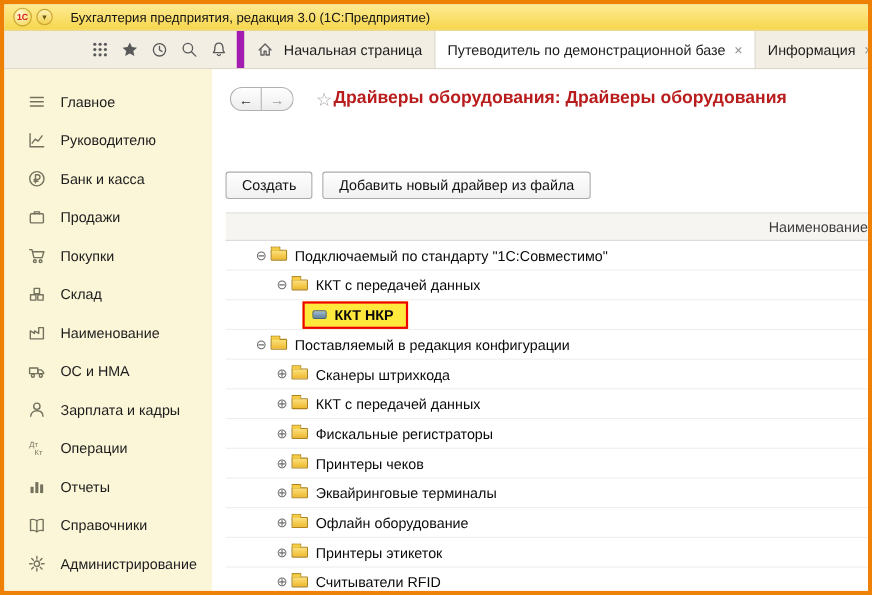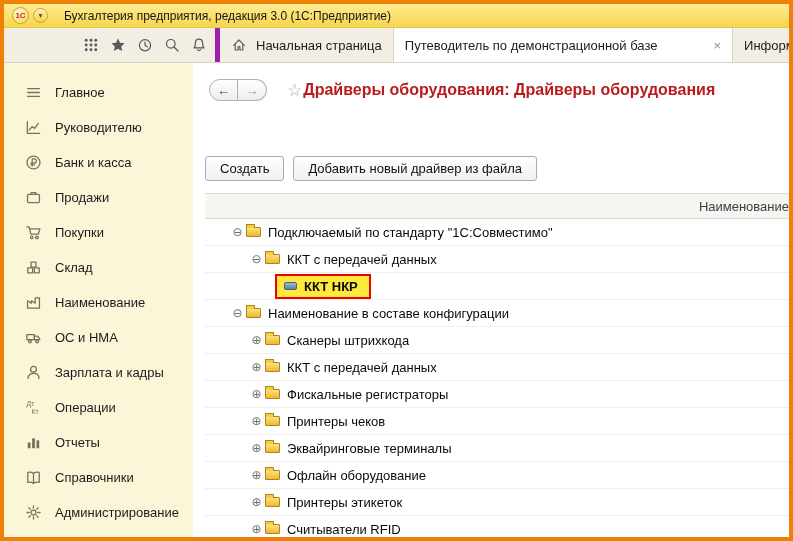--- a/index.html
+++ b/index.html
@@ -13,22 +13,22 @@
   .titlebar{height:24px;flex:none;background:linear-gradient(var(--titlebar-top),var(--titlebar-bottom));display:flex;align-items:center;padding:0 8px;border-bottom:1px solid #e3c64e;}
   .logo-btn{width:17px;height:17px;border-radius:50%;background:radial-gradient(circle at 35% 30%,#fff8cf,#f6d64f);border:1px solid #c9a42d;color:#d61f26;font-size:8px;font-weight:bold;display:flex;align-items:center;justify-content:center;}
   .menu-btn{width:15px;height:15px;margin-left:4px;border-radius:50%;background:linear-gradient(#fdf3b9,#f3d04c);border:1px solid #c9a42d;color:#6b5a14;font-size:8px;display:flex;align-items:center;justify-content:center;line-height:1;}
   .title-text{margin-left:16px;font-size:12px;color:#141414;white-space:nowrap;}
   .toolbar{height:35px;flex:none;background:var(--toolbar-bg);border-bottom:1px solid #d8d3c5;display:flex;align-items:stretch;overflow:hidden;}
   .tool-icons{display:flex;align-items:center;gap:2px;padding:0 4px 0 74px;flex:none;}
   .ti{width:25px;height:26px;display:flex;align-items:center;justify-content:center;color:#595959;border-radius:3px;}
   .ic{width:16px;height:16px;display:block;}
   .tabs{display:flex;flex:1;overflow:hidden;}
   .tab{display:flex;align-items:center;padding:0 11px;font-size:13px;color:#1d1d1d;border-right:1px solid #d8d3c5;white-space:nowrap;flex:none;}
-  .tab:first-child{border-left:5px solid #a21caf;justify-content:space-between;}
-  .tab.active{background:#fff;gap:48px;}
+  .tab:first-child{border-left:7px solid #a21caf;justify-content:space-between;}
+  .tab.active{background:#fff;}
   .tab-ic{display:flex;margin-right:8px;color:#5f5f5f;width:17px;height:17px;}
   .tab-ic .ic{width:16px;height:16px;}
   .close{margin-left:8px;color:#8d8d8d;font-size:13px;line-height:1;}
   .main{flex:1;display:flex;min-height:0;}
   .sidebar{width:189px;flex:none;background:var(--sidebar-bg);padding-top:12px;overflow:hidden;}
   .sb-item{height:35px;display:flex;align-items:center;padding-left:20px;}
   .sb-ic{width:18px;height:18px;flex:none;color:#72725f;display:flex;align-items:center;justify-content:center;}
   .sb-ic .ic{width:17px;height:17px;}
   .sb-label{margin-left:13px;font-size:13px;color:#1c1c1c;white-space:nowrap;}
   .content{flex:1;background:#fff;min-width:0;display:flex;flex-direction:column;}
@@ -280,21 +280,21 @@
             </div>
             <div class="trow selected" style="padding-left:70px">
               <span class="sel-box">
                 <span class="item-ic"></span>
                 <span class="row-label">ККТ НКР</span>
               </span>
             </div>
             <div class="trow" style="padding-left:24px">
               <span class="expander">⊖</span>
               <span class="folder-ic"></span>
-              <span class="row-label">Наименование в составе конфигурации</span>
+              <span class="row-label">Поставляемый в редакция конфигурации</span>
             </div>
             <div class="trow" style="padding-left:43px">
               <span class="expander">⊕</span>
               <span class="folder-ic"></span>
               <span class="row-label">Сканеры штрихкода</span>
             </div>
             <div class="trow" style="padding-left:43px">
               <span class="expander">⊕</span>
               <span class="folder-ic"></span>
               <span class="row-label">ККТ с передачей данных</span>

